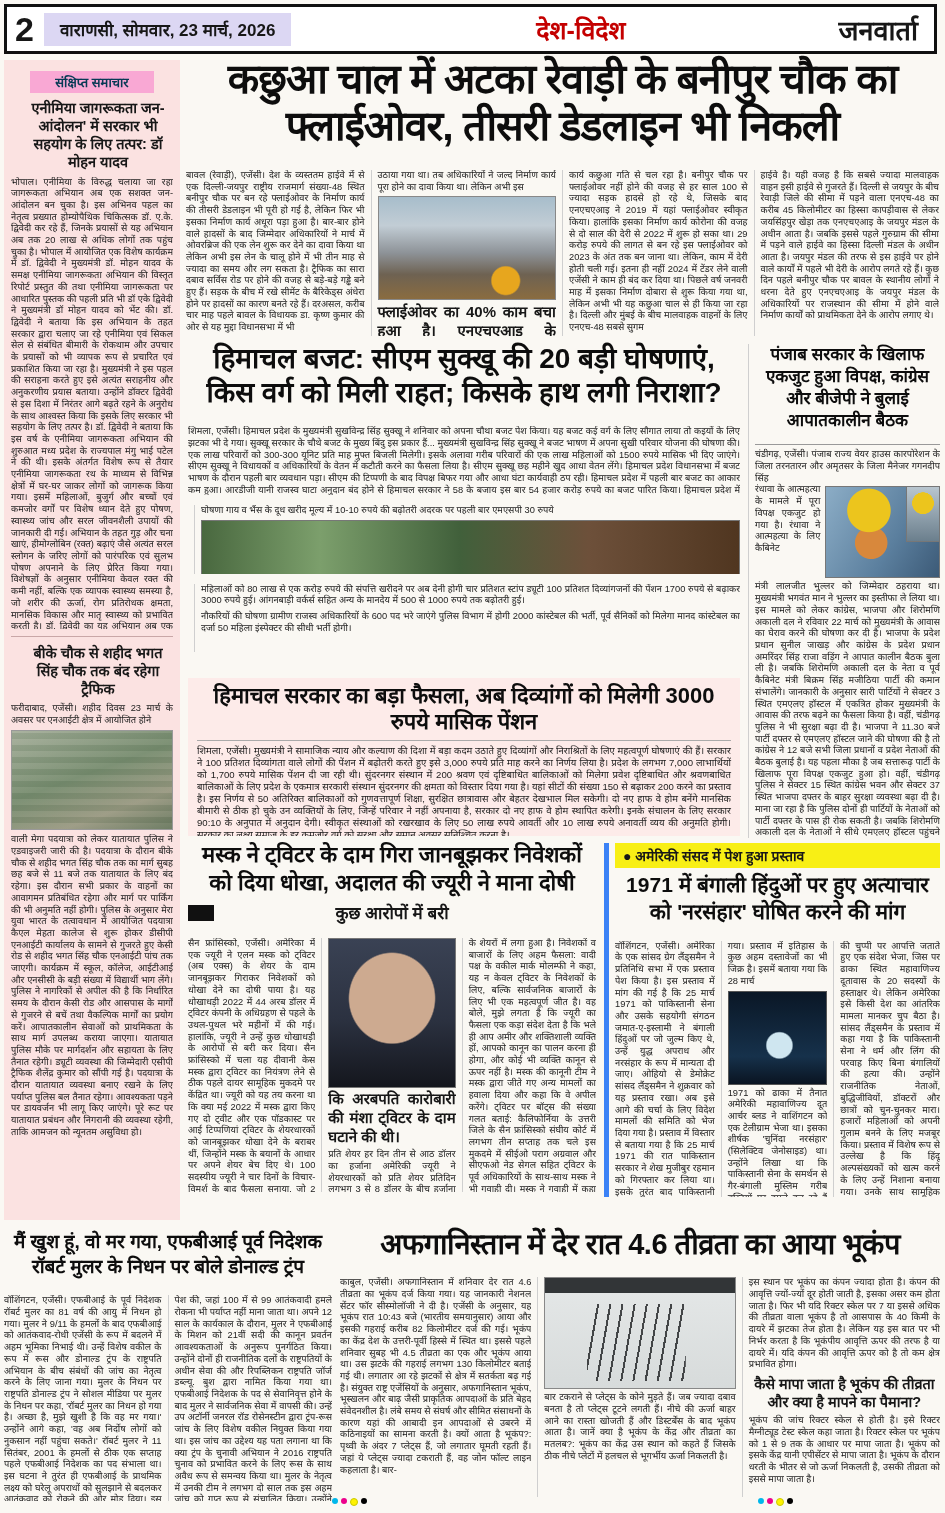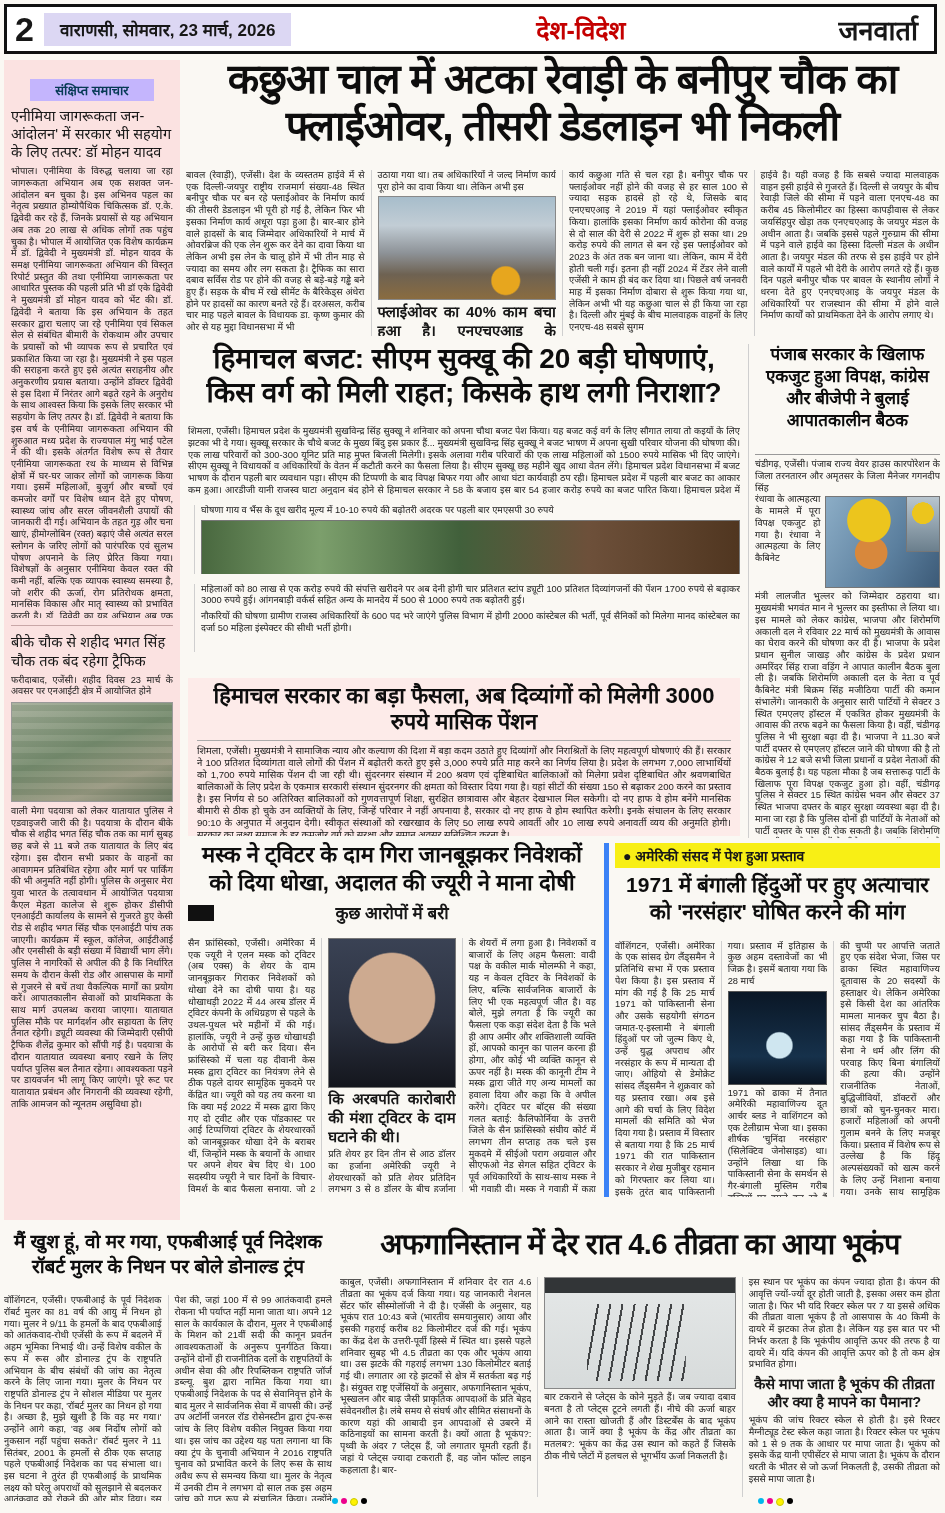--- a/index.html
+++ b/index.html
@@ -16,23 +16,23 @@
   .bt{font-size:9.3px;line-height:1.26;text-align:justify;color:#1c1c1c;}
   .cols{display:flex;}
   .cols>.col{flex:1;overflow:hidden;min-width:0;margin-top:10px;}
   .cols>.col+.col{border-left:1px solid #cfcfcf;margin-left:6px;padding-left:6px;}
   .art-h{font-weight:800;text-align:center;color:#0d0d0d;}
   .cap{font-size:15px;font-weight:bold;line-height:1.25;text-align:justify;margin-top:2px;}
   .ph{width:100%;display:block;}
   
   .sidebar{position:absolute;left:4px;top:60px;width:176px;height:1160px;background:#fbe2e1;
            box-sizing:border-box;padding:5px 7px;overflow:hidden;}
-  .briefs-tab{width:72%;margin:14px auto 6px auto;background:#c4b5fd;color:#073a55;font-weight:bold;
+  .briefs-tab{width:72%;margin:6px auto 6px auto;background:#f9a8d4;color:#073a55;font-weight:bold;
               font-size:13px;text-align:center;padding:2px 4px;}
-  .sb-h{font-size:14.5px;font-weight:400;line-height:1.25;margin:4px 0 5px 0;}
+  .sb-h{font-size:14.5px;font-weight:700;text-align:center;line-height:1.25;margin:4px 0 5px 12px;}
   .sb-body{height:452px;overflow:hidden;}
   .sb-div{border-top:1px solid #c9a7a7;margin:7px 0;}
   .sb-body2{height:330px;overflow:hidden;}
   
   .ph-march{height:100px;background:
       repeating-linear-gradient(0deg,#c9cfc2 0 6px,#b4bfae 6px 12px),
       linear-gradient(160deg,#d8dcd2,#9fb39a 45%,#c9c2b2 75%,#8d9b85);
       background-blend-mode:multiply;border:1px solid #999;box-sizing:border-box;}
   .ph-flyover{height:104px;border:1px solid #888;box-sizing:border-box;background:
       radial-gradient(circle at 72% 82%,#e7a61e 0 9%,rgba(0,0,0,0) 10%),
@@ -61,21 +61,21 @@
   .fly-h{position:absolute;left:186px;top:56px;width:753px;height:100px;font-size:41px;
          letter-spacing:-1px;line-height:1.14;}
   .fly-body{position:absolute;left:186px;top:160px;width:753px;height:176px;overflow:hidden;}
   
   .him{position:absolute;left:188px;top:342px;width:552px;}
   .him-h{font-size:28px;line-height:1.22;}
   .him-body{height:236px;overflow:hidden;margin-top:6px;flex-direction:column;}
   
   .punjab{position:absolute;left:748px;top:344px;width:192px;height:494px;overflow:hidden;
           border-left:1px solid #cfcfcf;padding-left:6px;box-sizing:border-box;}
-  .pj-h{font-size:17px;line-height:1.3;border-bottom:1px solid #999;padding-bottom:22px;margin-bottom:4px;}
+  .pj-h{font-size:17px;line-height:1.3;border-bottom:1px solid #999;padding-bottom:12px;margin-bottom:4px;}
   .pj-photos{position:relative;float:right;width:62%;height:92px;margin:2px 0 3px 5px;}
   
   .pension{position:absolute;left:188px;top:678px;width:552px;height:158px;background:#fdebe9;
            box-sizing:border-box;padding:5px 9px;overflow:hidden;}
   .pen-h{font-size:22px;line-height:1.2;border-bottom:1px solid #aaa;padding-bottom:4px;margin-bottom:4px;text-align:center;}
   
   .musk{position:absolute;left:188px;top:841px;width:408px;}
   .musk-h{font-size:22px;line-height:1.25;}
   .musk-sub{display:flex;align-items:center;margin:5px 0 4px 0;}
   .musk-sub .bar{width:26px;height:16px;background:#111;}

